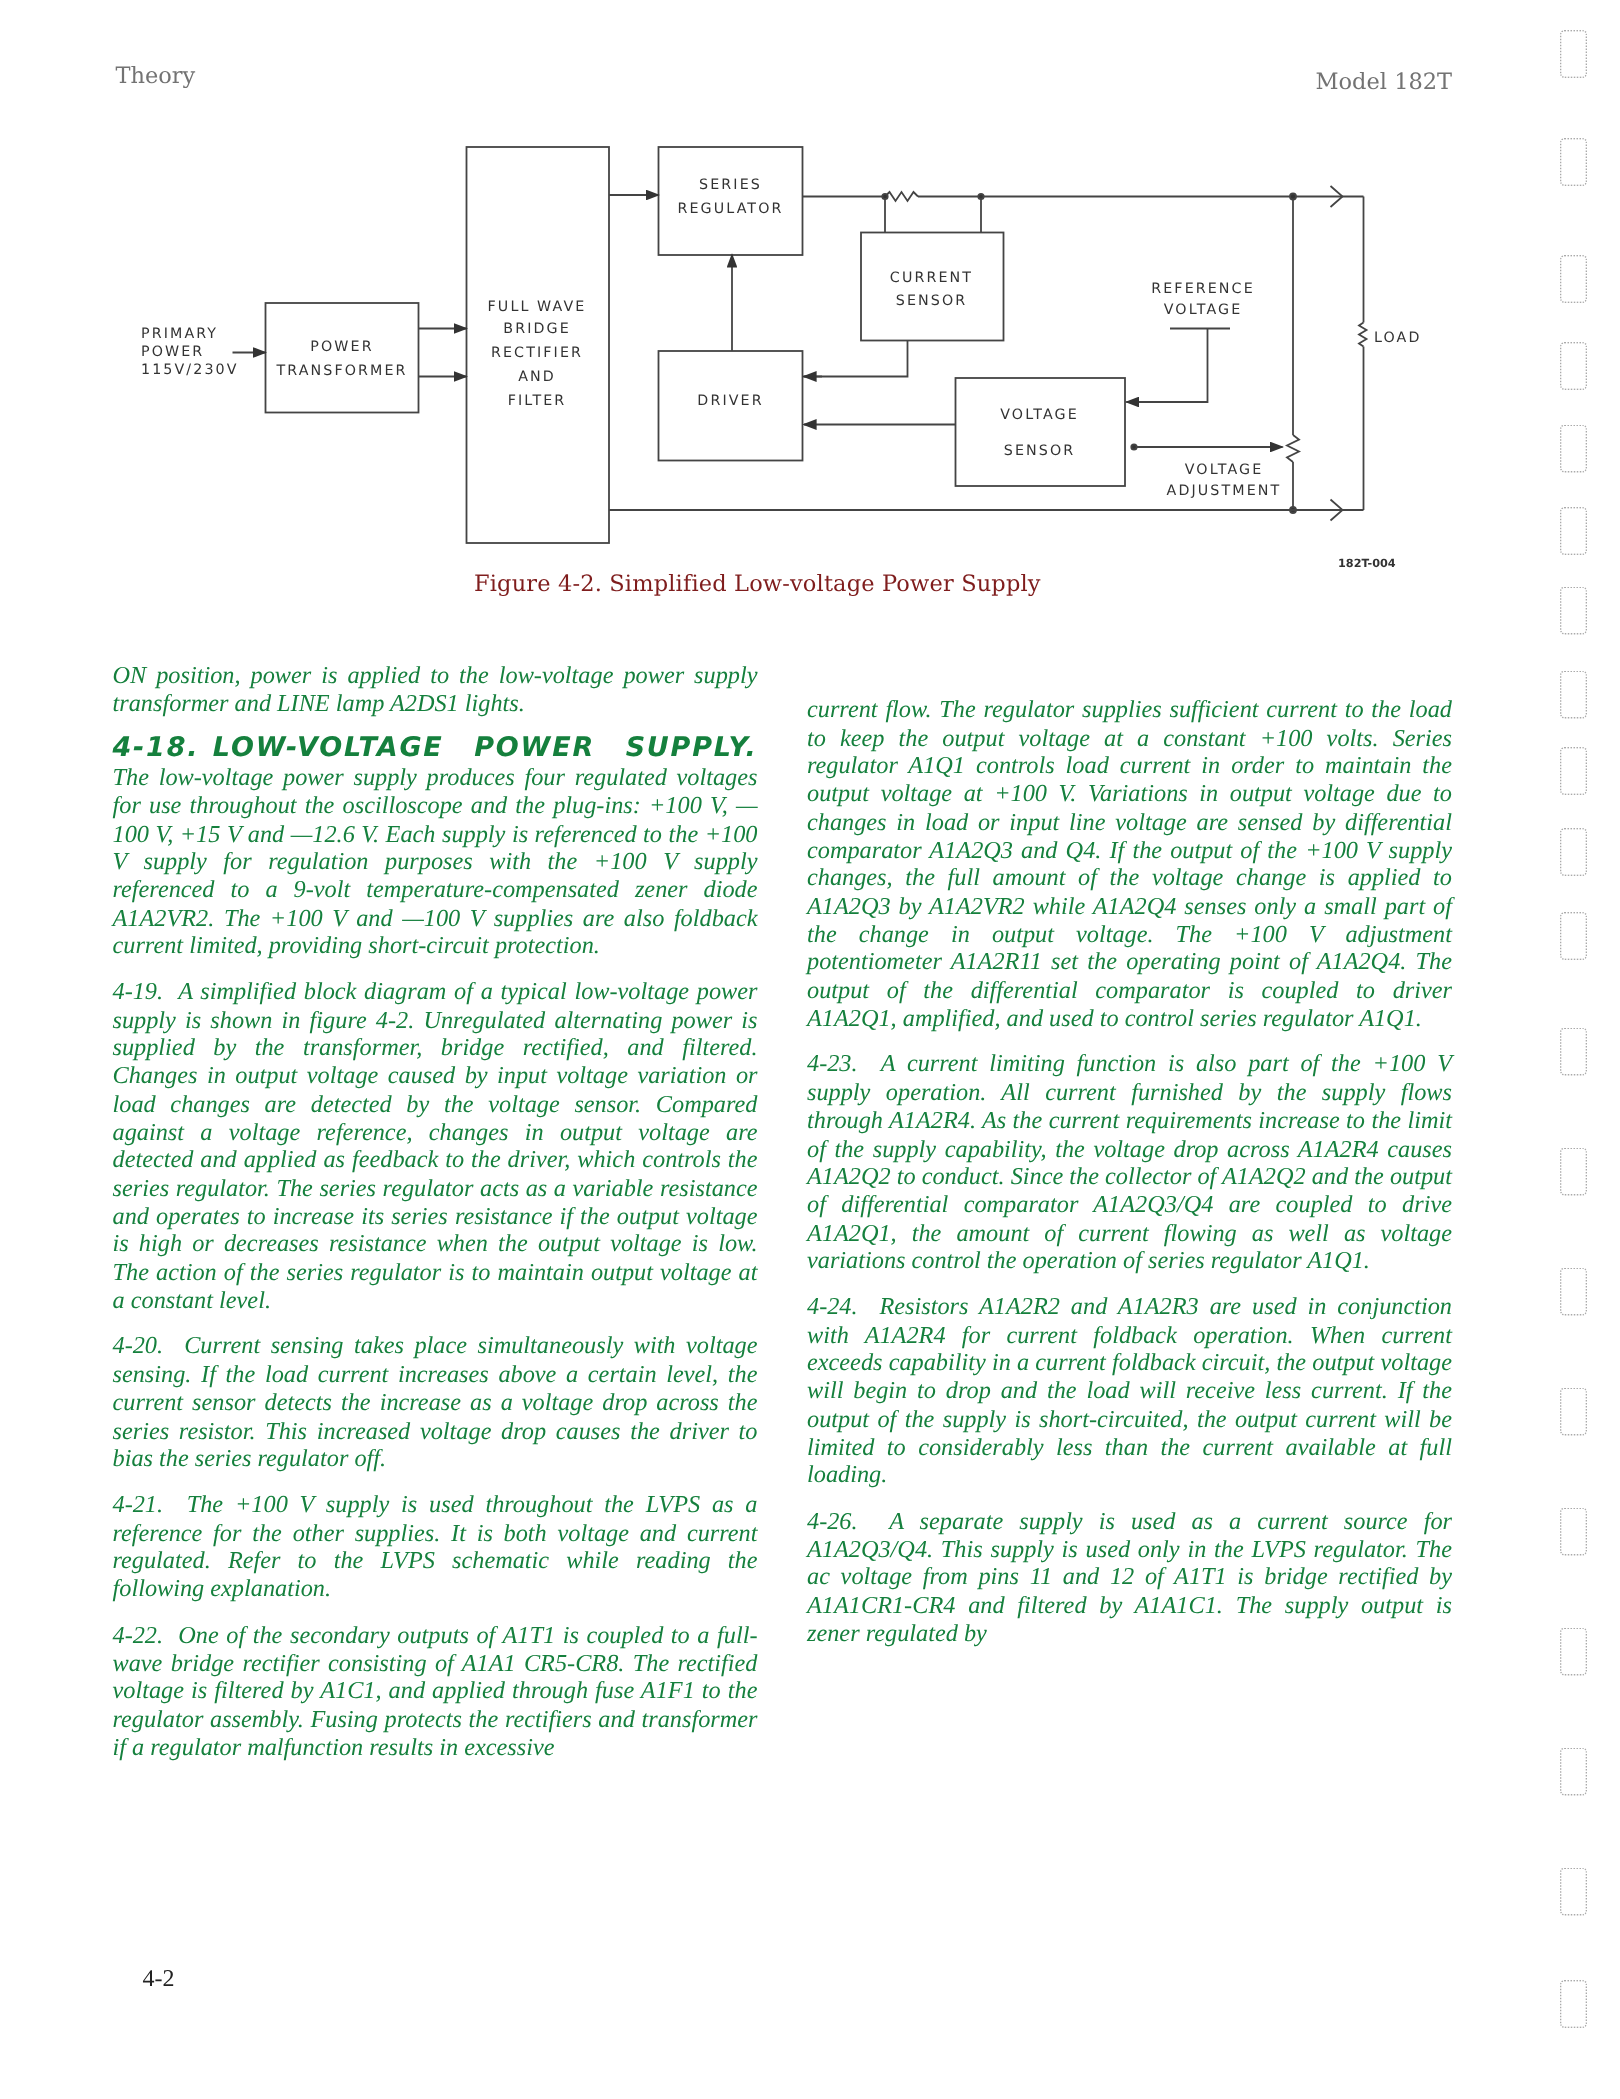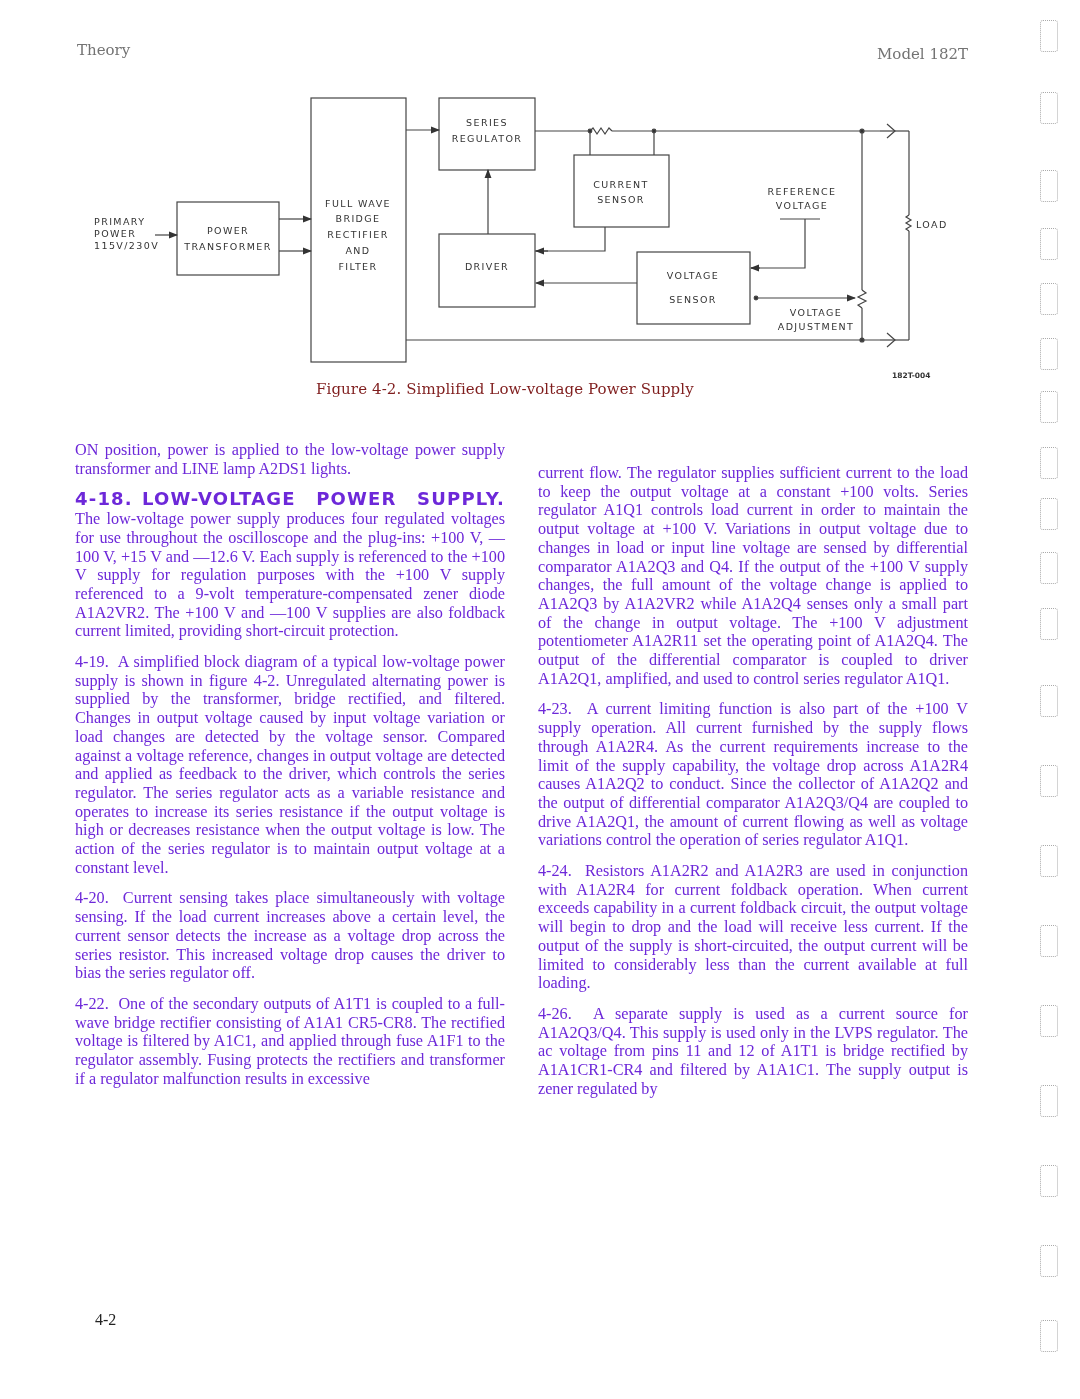--- a/index.html
+++ b/index.html
@@ -9,21 +9,21 @@
   #hdr-left { left: 77px; top: 41px; }
   #hdr-right { left: 877px; top: 45px; }
   #diagram { position: absolute; left: 0; top: 0; width: 1080px; height: 380px; }
   #diagram svg { position: absolute; left: 0; top: 0; }
   .dlabel { font-family: "DejaVu Sans", "Liberation Sans", sans-serif; font-size: 9.5px;
             letter-spacing: 1.4px; fill: #333; }
   .dsmall { font-family: "DejaVu Sans", sans-serif; font-size: 7.5px; font-weight: bold; fill: #333; }
   #caption { position: absolute; left: 316px; top: 380px; font-size: 15px;
              font-family: "DejaVu Serif", serif; color: #7f1d1d; letter-spacing: 0.1px; }
   .col { position: absolute; width: 430px; font-family: "Liberation Serif", "DejaVu Serif", serif;
-         font-size: 16.2px; line-height: 18.7px; text-align: justify; color: #6d28d9; }
+         font-size: 16.2px; line-height: 18.7px; text-align: justify; color: #15803d; font-style: italic; }
   #col-left { left: 75px; top: 441px; }
   #col-right { left: 538px; top: 444px; margin-top: 20px; }
   .para { margin: 0 0 12px 0; }
   .heading { font-family: "DejaVu Sans", "Liberation Sans", sans-serif; font-weight: bold;
              font-size: 18px; letter-spacing: 1.2px; word-spacing: 8px; }
   #page-num { position: absolute; left: 75px; top: 1311px; font-family: "Liberation Serif", serif;
               font-size: 16px; color: #222; margin-left: 20px; }
   #binder { position: absolute; left: 1036px; top: 0; width: 30px; height: 1399px; }
   .hole { position: absolute; left: 4px; width: 16px; height: 30px; border: 1px dotted #aaa; border-radius: 3px; }
 </style>
@@ -132,20 +132,21 @@
   </svg>
 </div>
 
 <div id="caption">Figure 4-2. Simplified Low-voltage Power Supply</div>
 
 <div id="col-left" class="col">
   <p class="para"><span>ON position, power is applied to the low-voltage power supply transformer and LINE lamp A2DS1 lights.</span></p>
   <p class="para"><span class="heading">4-18.</span> <span class="heading">LOW-VOLTAGE POWER SUPPLY.</span> <span>The low-voltage power supply produces four regulated voltages for use throughout the oscilloscope and the plug-ins: +100 V, —100 V, +15 V and —12.6 V. Each supply is referenced to the +100 V supply for regulation purposes with the +100 V supply referenced to a 9-volt temperature-compensated zener diode A1A2VR2. The +100 V and —100 V supplies are also foldback current limited, providing short-circuit protection.</span></p>
   <p class="para"><span>4-19.</span>&nbsp; <span>A simplified block diagram of a typical low-voltage power supply is shown in figure 4-2. Unregulated alternating power is supplied by the transformer, bridge rectified, and filtered. Changes in output voltage caused by input voltage variation or load changes are detected by the voltage sensor. Compared against a voltage reference, changes in output voltage are detected and applied as feedback to the driver, which controls the series regulator. The series regulator acts as a variable resistance and operates to increase its series resistance if the output voltage is high or decreases resistance when the output voltage is low. The action of the series regulator is to maintain output voltage at a constant level.</span></p>
   <p class="para"><span>4-20.</span>&nbsp; <span>Current sensing takes place simultaneously with voltage sensing. If the load current increases above a certain level, the current sensor detects the increase as a voltage drop across the series resistor. This increased voltage drop causes the driver to bias the series regulator off.</span></p>
+  <p class="para"><span>4-21.</span>&nbsp; <span>The +100 V supply is used throughout the LVPS as a reference for the other supplies. It is both voltage and current regulated. Refer to the LVPS schematic while reading the following explanation.</span></p>
   <p class="para"><span>4-22.</span>&nbsp; <span>One of the secondary outputs of A1T1 is coupled to a full-wave bridge rectifier consisting of A1A1 CR5-CR8. The rectified voltage is filtered by A1C1, and applied through fuse A1F1 to the regulator assembly. Fusing protects the rectifiers and transformer if a regulator malfunction results in excessive</span></p>
 </div>
 
 <div id="col-right" class="col">
   <p class="para"><span>current flow. The regulator supplies sufficient current to the load to keep the output voltage at a constant +100 volts. Series regulator A1Q1 controls load current in order to maintain the output voltage at +100 V. Variations in output voltage due to changes in load or input line voltage are sensed by differential comparator A1A2Q3 and Q4. If the output of the +100 V supply changes, the full amount of the voltage change is applied to A1A2Q3 by A1A2VR2 while A1A2Q4 senses only a small part of the change in output voltage. The +100 V adjustment potentiometer A1A2R11 set the operating point of A1A2Q4. The output of the differential comparator is coupled to driver A1A2Q1, amplified, and used to control series regulator A1Q1.</span></p>
   <p class="para"><span>4-23.</span>&nbsp; <span>A current limiting function is also part of the +100 V supply operation. All current furnished by the supply flows through A1A2R4. As the current requirements increase to the limit of the supply capability, the voltage drop across A1A2R4 causes A1A2Q2 to conduct. Since the collector of A1A2Q2 and the output of differential comparator A1A2Q3/Q4 are coupled to drive A1A2Q1, the amount of current flowing as well as voltage variations control the operation of series regulator A1Q1.</span></p>
   <p class="para"><span>4-24.</span>&nbsp; <span>Resistors A1A2R2 and A1A2R3 are used in conjunction with A1A2R4 for current foldback operation. When current exceeds capability in a current foldback circuit, the output voltage will begin to drop and the load will receive less current. If the output of the supply is short-circuited, the output current will be limited to considerably less than the current available at full loading.</span></p>
   <p class="para"><span>4-26.</span>&nbsp; <span>A separate supply is used as a current source for A1A2Q3/Q4. This supply is used only in the LVPS regulator. The ac voltage from pins 11 and 12 of A1T1 is bridge rectified by A1A1CR1-CR4 and filtered by A1A1C1. The supply output is zener regulated by</span></p>
 </div>
 

